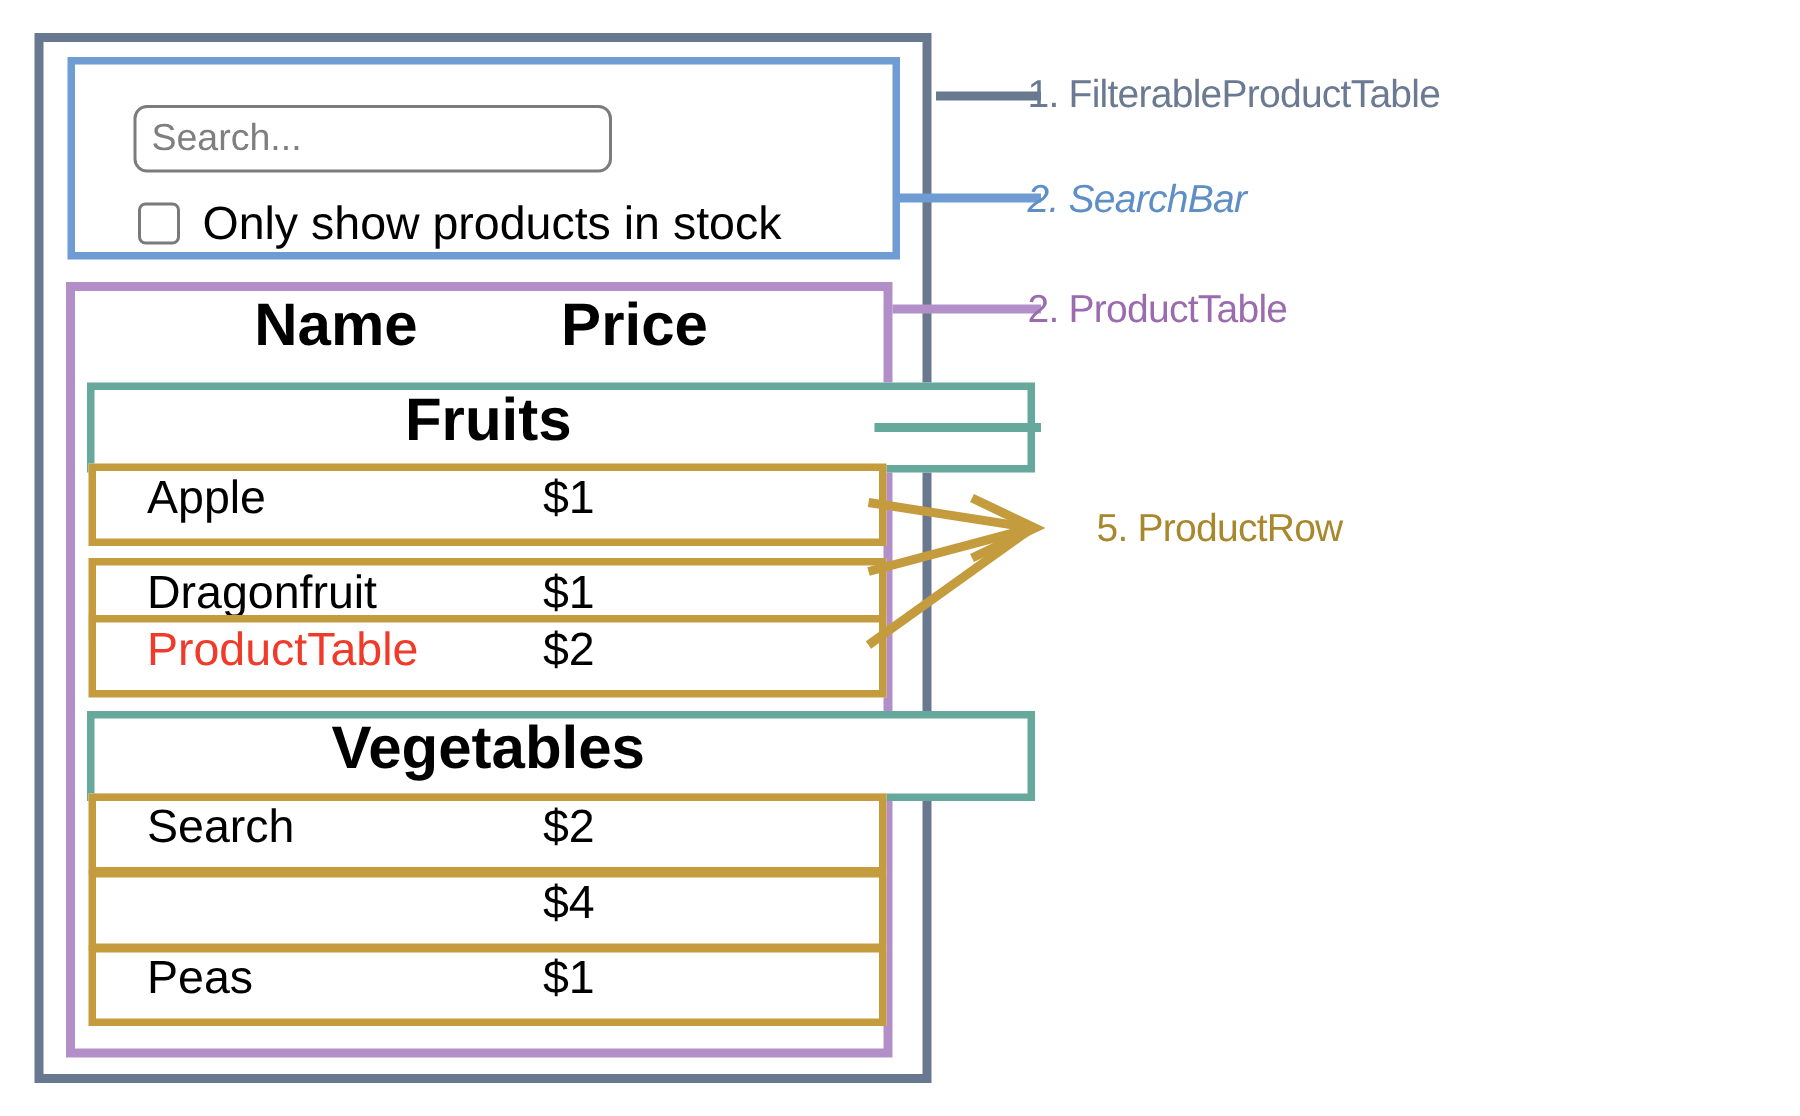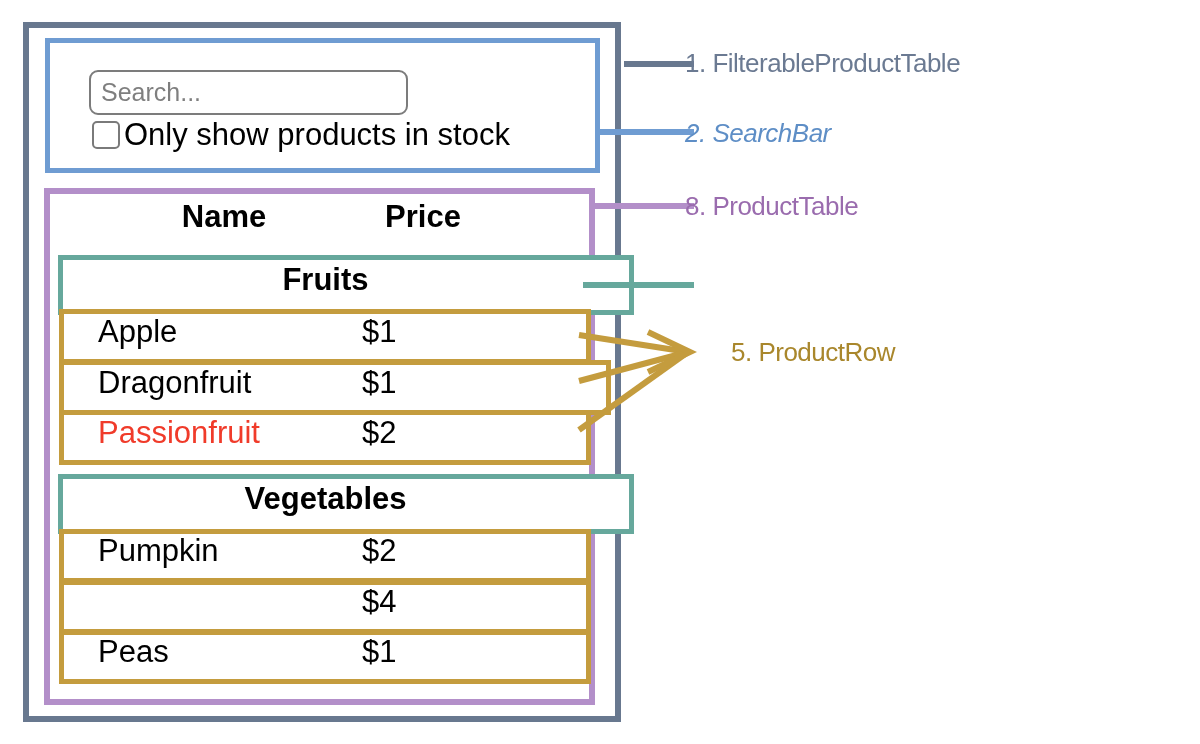--- a/index.html
+++ b/index.html
@@ -13,36 +13,36 @@
   #outer-box{left:23px;top:22px;width:598px;height:700px;border:6px solid #68788f;}
   #searchbar-box{left:45px;top:38px;width:555px;height:135px;border:5px solid #6f9cd2;}
   #product-table-box{left:44px;top:188px;width:551px;height:517px;border:6px solid #b38fc9;}
 
   
   #search-input{
     left:89px;top:70px;width:319px;height:45px;border:2px solid #7c7c7c;border-radius:9px;
     font-family:inherit;font-size:25px;color:#444;padding:0 12px 0 10px;outline:none;background:#fff;
   }
   #search-input::placeholder{color:#7f7f7f;opacity:1;}
-  #stock-row{left:92px;top:119px;width:480px;height:32px;display:flex;align-items:center;gap:4px;}
+  #stock-row{left:92px;top:133px;width:480px;height:32px;display:flex;align-items:center;gap:15px;}
   #stock-checkbox{
     appearance:none;-webkit-appearance:none;width:28px;height:28px;margin:0;flex:0 0 28px;
     border:2px solid #7a7a7a;border-radius:5px;background:#fff;cursor:pointer;
   }
   #stock-label{font-size:31px;color:#000;white-space:nowrap;}
 
   
-  .col-header{position:absolute;transform:translateX(-50%);font-size:31px;font-weight:bold;color:#000;top:200px;line-height:34px;white-space:nowrap;}
+  .col-header{position:absolute;transform:translateX(-50%);font-size:40px;font-weight:bold;color:#000;top:200px;line-height:34px;white-space:nowrap;}
   #name-header{left:224px;}
   #price-header{left:423px;}
 
   
   .category-row{
     position:absolute;left:58px;width:525px;border:5px solid #66a89c;background:#fff;
-    text-align:center;padding-right:41px;font-weight:bold;font-size:31px;color:#000;
+    text-align:center;padding-right:97px;font-weight:bold;font-size:40px;color:#000;
   }
   .product-row{
     position:absolute;left:59px;width:522px;border:5px solid #c49c3e;background:#fff;
     font-size:31px;color:#000;
   }
   .product-row .name{position:absolute;left:34px;}
   .product-row .price{position:absolute;left:298px;}
   .product-row .name.out-of-stock{color:#f03b2a;}
 
   
@@ -81,31 +81,31 @@
   <div class="abs" id="product-table-box"></div>
   <span class="col-header" id="name-header">Name</span>
   <span class="col-header" id="price-header">Price</span>
 
   <div id="table-rows">
       <div class="category-row" style="top: 255px; height: 50px; line-height: 40px;">Fruits</div>
       <div class="product-row" style="top: 309px; height: 45px; line-height: 35px;">
         <span class="name">Apple</span>
         <span class="price">$1</span>
       </div>
-      <div class="product-row" style="top: 360px; height: 45px; line-height: 35px; padding-left: 20px;">
+      <div class="product-row" style="top: 372px; height: 45px; line-height: 35px;">
         <span class="name">Dragonfruit</span>
         <span class="price">$1</span>
       </div>
       <div class="product-row" style="top: 410px; height: 45px; line-height: 35px;">
-        <span class="name out-of-stock">Passionfruit</span>
+        <span class="name out-of-stock">ProductTable</span>
         <span class="price">$2</span>
       </div>
       <div class="category-row" style="top: 474px; height: 50px; line-height: 40px;">Vegetables</div>
       <div class="product-row" style="top: 529px; height: 44px; line-height: 34px;">
-        <span class="name">Pumpkin</span>
+        <span class="name">Search</span>
         <span class="price">$2</span>
       </div>
       <div class="product-row" style="top: 580px; height: 44px; line-height: 34px;">
         <span class="price">$4</span>
       </div>
       <div class="product-row" style="top: 630px; height: 44px; line-height: 34px;">
         <span class="name">Peas</span>
         <span class="price">$1</span>
       </div>
     </div>
@@ -118,15 +118,15 @@
     <g stroke="#c49c3e" stroke-width="6" fill="none">
       <line x1="9" y1="10" x2="118" y2="27"></line>
       <line x1="9" y1="56" x2="118" y2="27"></line>
       <line x1="9" y1="105" x2="118" y2="27"></line>
       <polyline points="78,7 120,27 78,47"></polyline>
     </g>
   </svg>
 
   <div class="legend-item" id="legend-1" style="color: rgb(107, 122, 146);">1. FilterableProductTable</div>
   <div class="legend-item" id="legend-2" style="color: rgb(94, 142, 198); font-style: italic;">2. SearchBar</div>
-  <div class="legend-item" id="legend-3" style="color: rgb(154, 108, 174);">8. ProductTable</div>
+  <div class="legend-item" id="legend-3" style="color: rgb(154, 108, 174);">2. ProductTable</div>
   <div class="legend-item" id="legend-5" style="color: rgb(169, 135, 44);">5. ProductRow</div>
 </div>
 
 </body></html>

